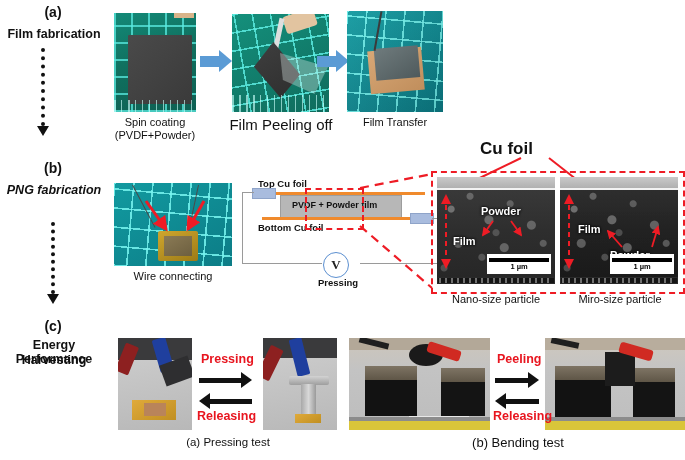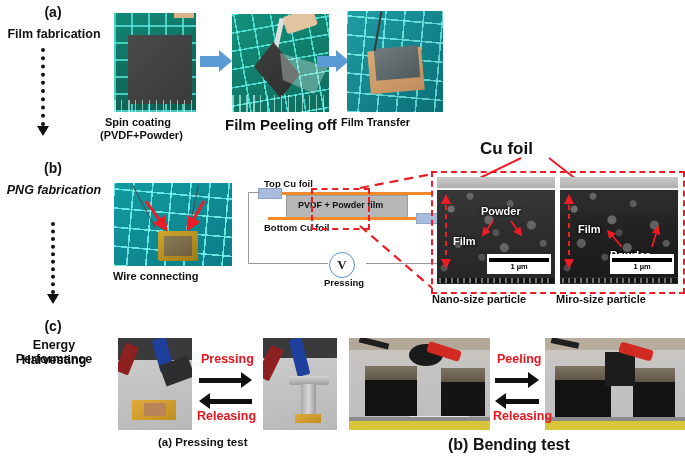--- a/index.html
+++ b/index.html
@@ -2,21 +2,21 @@
 <html><head>
 <meta charset="utf-8">
 <style>
   html,body{margin:0;padding:0;background:#fff;}
   body{
     width:685px;height:460px;position:relative;overflow:hidden;
     font-family:"Liberation Sans",sans-serif;color:#1a1a1a;
   }
   .abs{position:absolute;}
   .cap{
-    font-weight:bold;line-height:1.15;
+    font-weight:normal;text-align:center;line-height:1.15;
     color:#111;
   }
   .panel-letter{font-weight:bold;font-size:14px;color:#111;text-align:center;}
   .row-label{font-weight:bold;font-size:12.5px;color:#111;text-align:center;line-height:1.2;}
 
   
   .dotarrow{width:12px;}
   .dotarrow .stem{
     width:0;border-left:4px dotted #111;margin:0 auto;
   }
@@ -206,21 +206,21 @@
   <defs>
     <marker id="rh1" markerWidth="5" markerHeight="5" refX="4" refY="2.5" orient="auto">
       <path d="M0,0 L5,2.5 L0,5 Z" fill="#EE1C25"></path>
     </marker>
   </defs>
   <line x1="32" y1="18" x2="52" y2="46" stroke="#EE1C25" stroke-width="3" marker-end="url(#rh1)"></line>
   <line x1="90" y1="18" x2="74" y2="46" stroke="#EE1C25" stroke-width="3" marker-end="url(#rh1)"></line>
 </svg>
 <div class="abs cap" style="left:113px;top:270px;width:120px;font-size:11px;">Wire connecting</div>
 
-<div class="abs" style="left:256px;top:178px;width:185px;height:112px;">
+<div class="abs" style="left:250px;top:178px;width:185px;height:112px;">
 
   <div class="filmlabel" style="left:8px;top:0px;">Top Cu foil</div>
 
   <div class="cufoil" style="left:12px;top:14px;width:163px;"></div>
 
   <div class="filmbox" style="left:30px;top:17px;width:120px;height:22px;"></div>
   <div class="filmlabel" style="left:42px;top:22px;font-size:9px;">PVDF + Powder film</div>
 
   <div class="cufoil" style="left:12px;top:39px;width:163px;"></div>
   <div class="filmlabel" style="left:8px;top:44px;">Bottom Cu foil</div>
@@ -392,13 +392,13 @@
 <div class="abs blkarrow" style="left:495px;top:372px;">
   <div class="shaft" style="width:33px;"></div>
     <div class="tip"></div>
 </div>
 <div class="abs blkarrow rev" style="left:495px;top:393px;">
   <div class="shaft" style="width:33px;"></div>
     <div class="tip"></div>
 </div>
 <div class="abs redtxt" style="left:493px;top:409px;">Releasing</div>
 
-<div class="abs cap" style="left:448px;top:436px;width:140px;font-size:16px;">(b) Bending test</div>
+<div class="abs cap" style="left:448px;top:436px;width:140px;font-size:13px;">(b) Bending test</div>
 
 </body></html>

